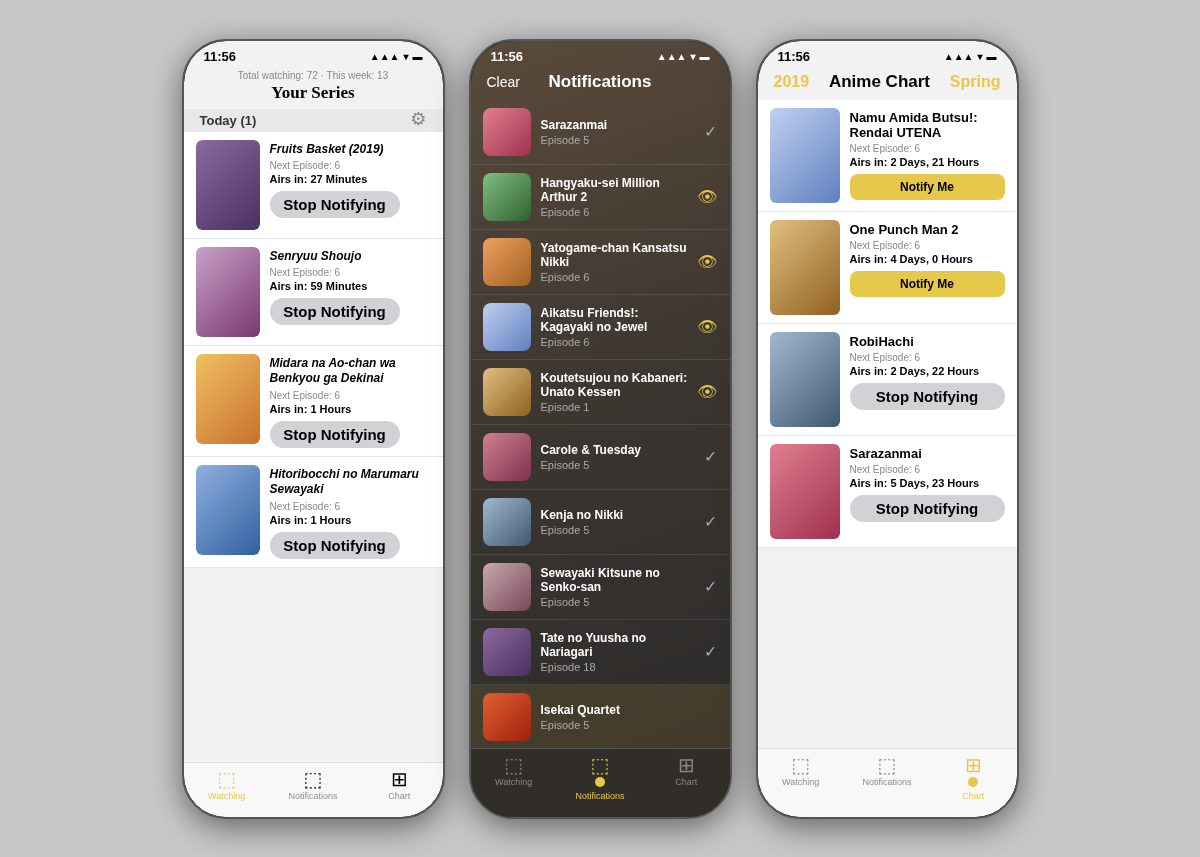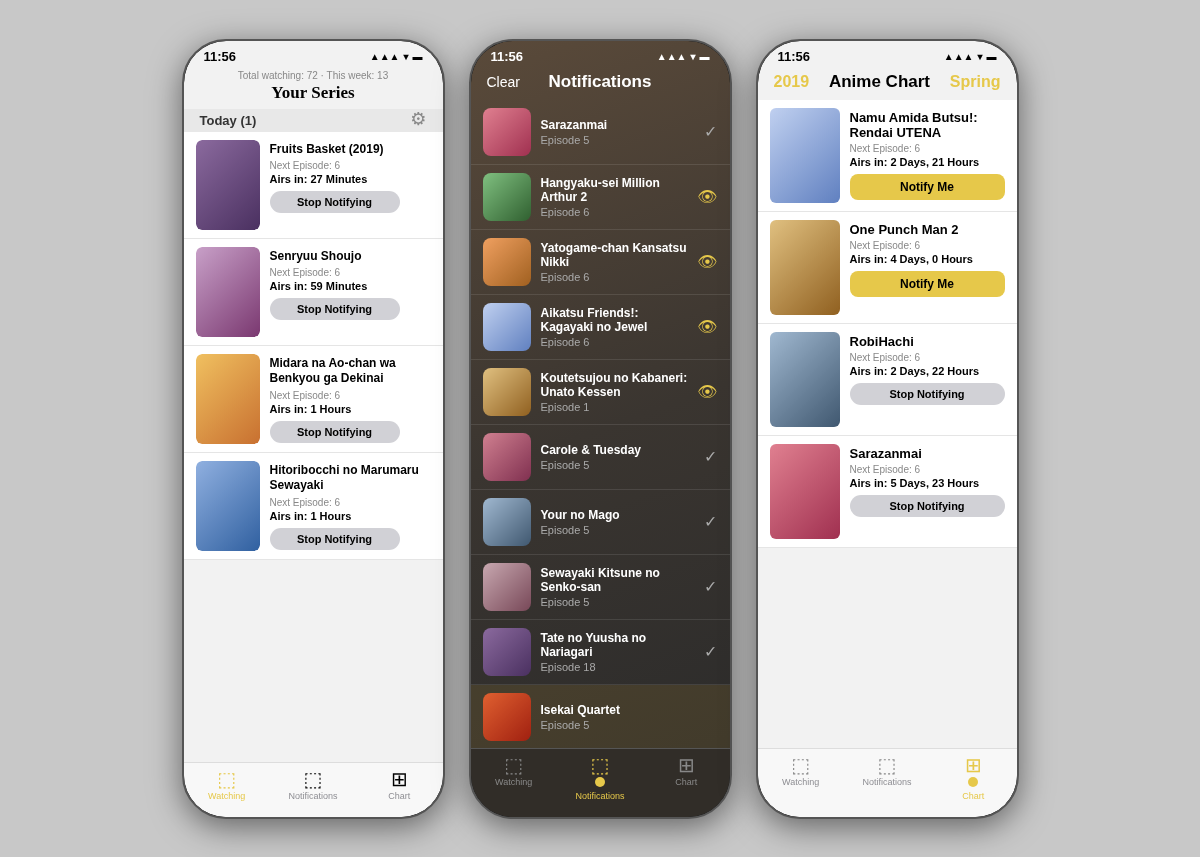--- a/index.html
+++ b/index.html
@@ -114,41 +114,42 @@
       justify-content: flex-start;
       padding-top: 2px;
     }
 
     .series-name {
       font-size: 12px;
       font-weight: 700;
       color: #000;
       margin-bottom: 3px;
       line-height: 1.3;
+      font-style: italic;
     }
 
     .series-meta {
       font-size: 10px;
       color: #888;
       margin-bottom: 2px;
     }
 
     .series-airs {
       font-size: 11px;
       font-weight: 600;
       color: #000;
       margin-bottom: 6px;
     }
 
     .stop-btn {
       background: #d1d1d6;
       border: none;
       border-radius: 14px;
       padding: 5px 10px;
-      font-size: 11px;
+      font-size: 15px;
       font-weight: 600;
       color: #000;
       text-align: center;
       width: 130px;
     }
 
     
     .tab-bar {
       display: flex;
       border-top: 1px solid #ddd;
@@ -444,21 +445,21 @@
         <div class="notif-info">
           <div class="notif-name">Carole &amp; Tuesday</div>
           <div class="notif-ep">Episode 5</div>
         </div>
         <span class="notif-check">✓</span>
       </div>
 
       <div class="notif-item">
         <div class="notif-thumb t11" style="border-radius:8px;"></div>
         <div class="notif-info">
-          <div class="notif-name">Your no Mago</div>
+          <div class="notif-name">Kenja no Nikki</div>
           <div class="notif-ep">Episode 5</div>
         </div>
         <span class="notif-check">✓</span>
       </div>
 
       <div class="notif-item">
         <div class="notif-thumb t12" style="border-radius:8px;"></div>
         <div class="notif-info">
           <div class="notif-name">Sewayaki Kitsune no Senko-san</div>
           <div class="notif-ep">Episode 5</div>

